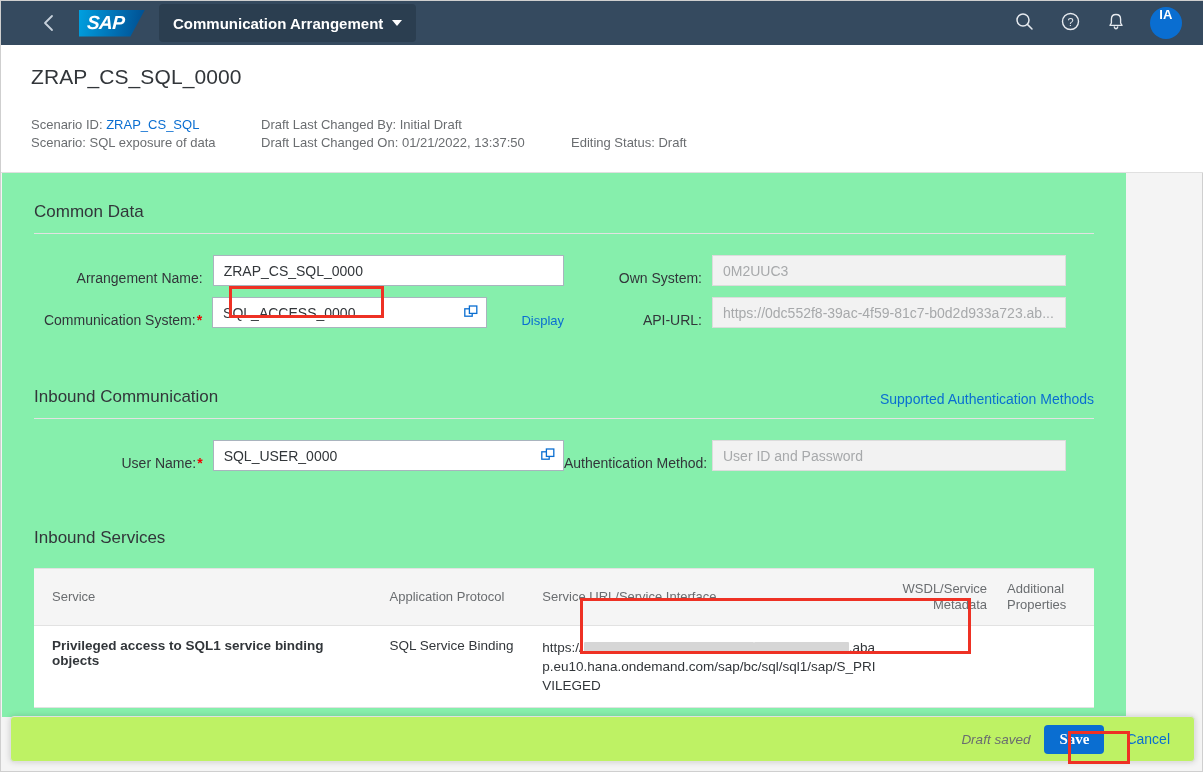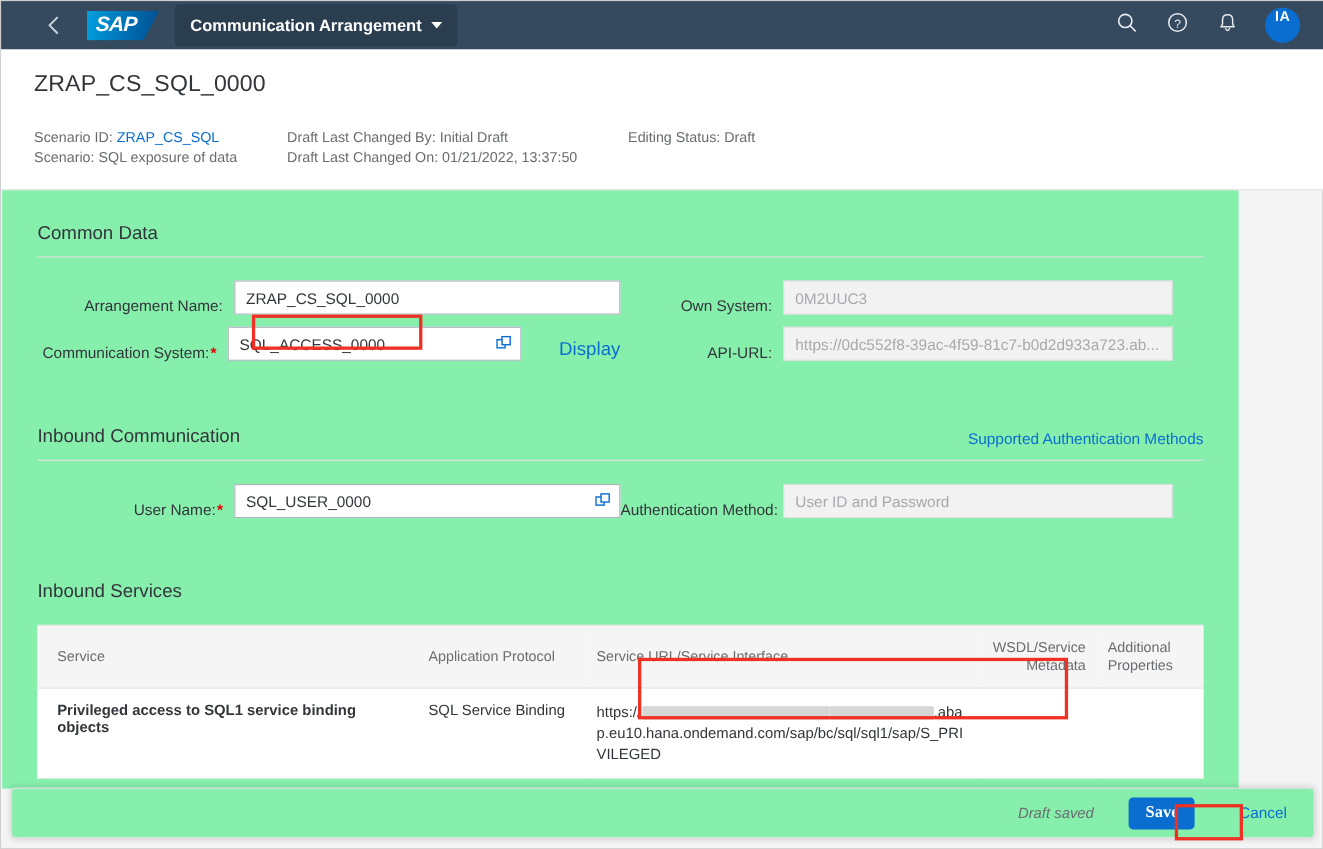--- a/index.html
+++ b/index.html
@@ -111,20 +111,21 @@
     color: #32363a;
     font-weight: normal;
     letter-spacing: 0.1px;
   }
   .obj-meta {
     margin-top: 27px;
     display: flex;
     font-size: 13px;
     color: #6a6d70;
     line-height: 18px;
+    align-items: flex-end;
   }
   .meta-col-1 { width: 230px; }
   .meta-col-2 { width: 310px; }
   .meta-col-3 { width: 260px; }
   .meta-link {
     color: #0a6ed1;
     cursor: pointer;
   }
 
   
@@ -207,21 +208,21 @@
     padding-right: 19px;
   }
   .help-icon {
     position: absolute;
     right: 0; top: 0;
     width: 30px; height: 29px;
     display: flex; align-items: center; justify-content: center;
     cursor: pointer;
   }
   .display-link {
-    font-size: 17px;
+    font-size: 13px;
     color: #0a6ed1;
     cursor: pointer;
     margin-left: 34px;
   }
 
   
   .table-wrap {
     margin-top: 18px;
     background: #fff;
     border-top: 1px solid #e2e2e2;
@@ -268,27 +269,27 @@
     border-radius: 1px;
   }
   .redact.r1 { width: 170px; margin-left: 1px; }
   .redact.r2 { width: 95px; }
 
   
   .footer {
     position: absolute;
     left: 9px; bottom: 9px;
     width: 1185px; height: 46px;
-    background: #86efac;
+    background: #bef264;
     border: 1px solid #e0e0e0;
     border-radius: 4px;
     box-shadow: 0 0 6px rgba(0,0,0,0.16);
     display: flex; align-items: center; justify-content: flex-end;
     padding-right: 16px;
-    gap: 32px;
+    gap: 14px;
   }
   .draft-status {
     font-size: 13.5px;
     color: #6a6d70;
     font-style: italic;
   }
   .btn-save {
     background: #0a6ed1;
     color: #fff;
     font-size: 15px;

